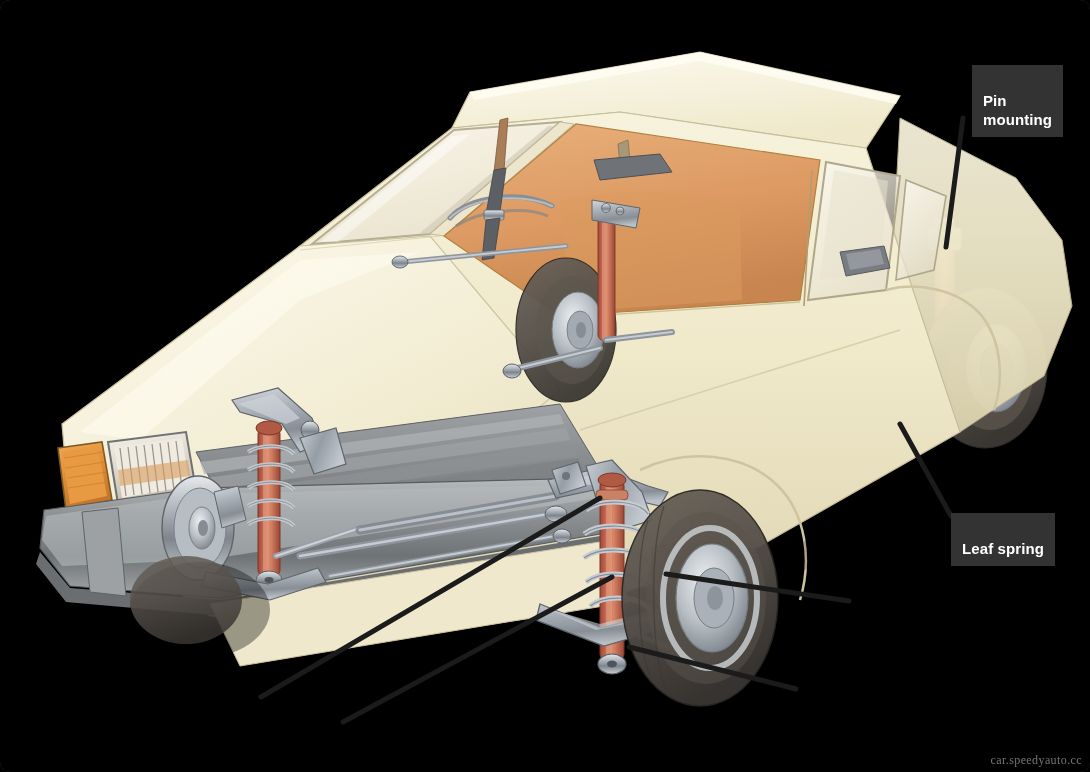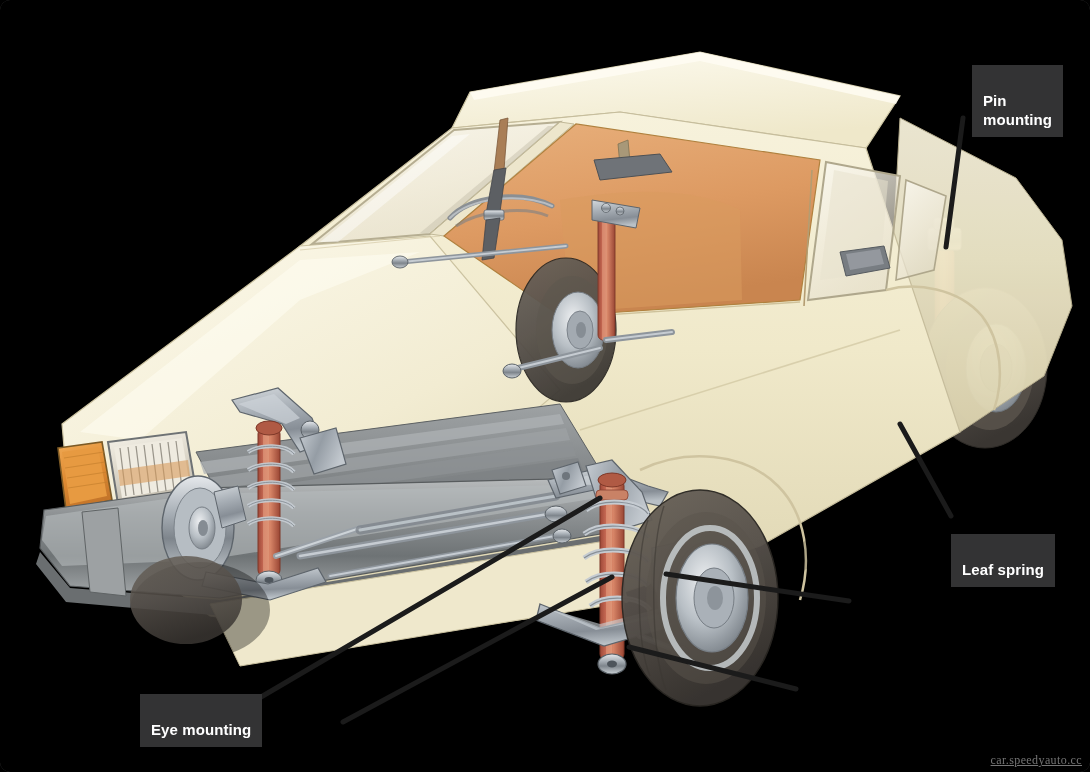--- a/index.html
+++ b/index.html
@@ -38,21 +38,20 @@
   }
   .watermark {
     position: absolute;
     right: 8px;
     bottom: 4px;
     color: #8a8a8a;
     font-family: "Liberation Serif", serif;
     font-size: 12px;
     letter-spacing: 0.4px;
     opacity: 0.85;
-    text-decoration: underline;
   }
 </style>
 </head>
 <body>
 
 <div id="stage">
 
   <svg id="art" viewBox="0 0 1090 772" xmlns="http://www.w3.org/2000/svg">
     <defs>
       <linearGradient id="bodyTop" x1="0" y1="0" x2="0.35" y2="1">
@@ -492,26 +491,23 @@
       <line x1="261" y1="697" x2="600" y2="498"></line>
       <line x1="343" y1="722" x2="612" y2="577"></line>
     </g>
   </svg>
 
   <div class="callout" style="left:972px; top:65px;">
     <span>Pin
 mounting</span>
   </div>
 
-  <div class="callout" style="left:951px; top:513px;margin-top:21px;">
+  <div class="callout" style="left:951px; top:513px;">
     <span>Leaf spring</span>
   </div>
 
 
 
-  <div class="callout" style="left:140px; top:694px;">
-    <span>Eye mounting</span>
-  </div>
 
 
   <div class="watermark">car.speedyauto.cc</div>
 
 </div>
 
 </body></html>

